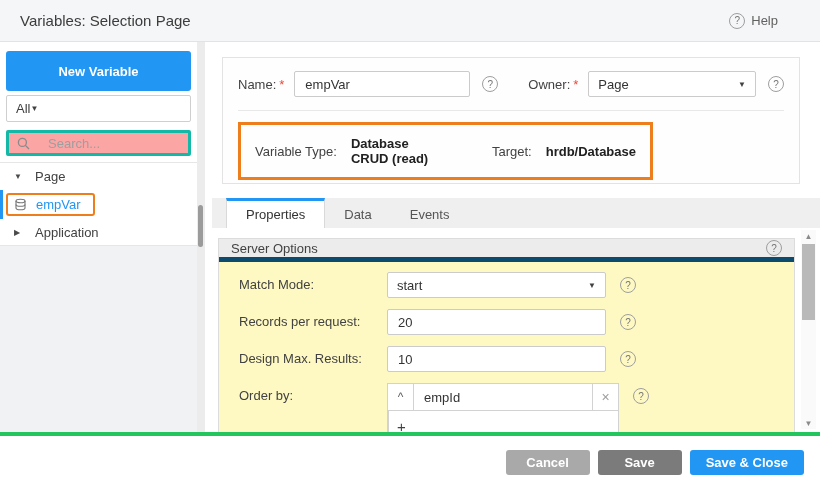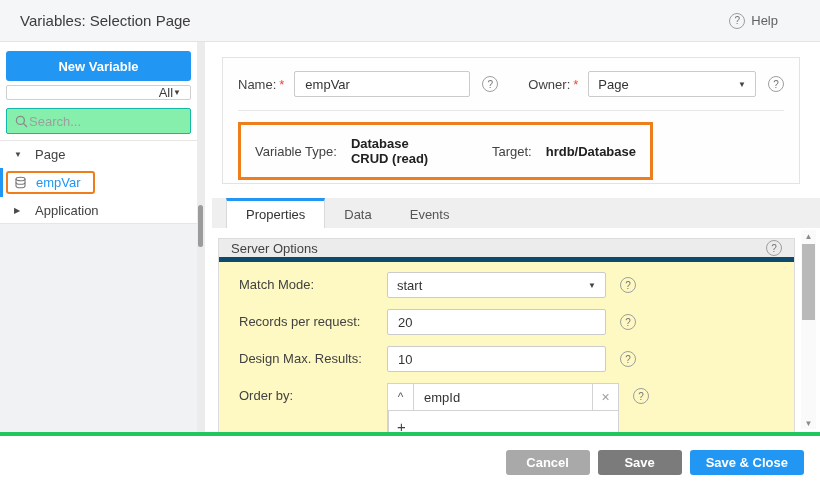--- a/index.html
+++ b/index.html
@@ -24,33 +24,33 @@
     font-size: 10px; color: #757575; flex: 0 0 16px; background: transparent;
   }
 
   
   .bd { flex: 1 1 auto; display: flex; height: 390px; overflow: hidden; }
 
   
   .sb { width: 197px; flex: 0 0 197px; display: flex; flex-direction: column; background: #fff; }
   .sb-top { padding: 9px 6px 6px 6px; }
   .btn-new {
-    width: 100%; height: 30px; background: #2196f3; color: #fff; border: none;
+    width: 100%; height: 40px; background: #2196f3; color: #fff; border: none;
     border-radius: 3px; font-weight: bold; font-size: 13px; cursor: pointer;
     font-family: inherit;
   }
   .sb-select {
-    margin: 4px 0 8px 0; height: 15px; border: 1px solid #cfcfcf; border-radius: 2px;
-    display: flex; align-items: center; justify-content: flex-end; padding: 0 9px;
+    margin: 4px 0 8px 0; height: 27px; border: 1px solid #cfcfcf; border-radius: 2px;
+    display: flex; align-items: center; justify-content: flex-start; padding: 0 9px;
     background: #fff; cursor: pointer; color: #3d3d3d;
   }
   .caret { font-size: 8px; color: #424242; }
   .sb-search {
-    margin: 5px 0 0 0; height: 26px; border: 1px solid #14b8a6; border-radius: 2px;
-    display: flex; align-items: center; padding: 0 8px; gap: 1px; background: #86efac;
+    margin: 5px 0 0 0; height: 26px; border: 3px solid #14b8a6; border-radius: 2px;
+    display: flex; align-items: center; padding: 0 8px; gap: 18px; background: #fca5a5;
   }
   .sb-search input {
     border: none; outline: none; flex: 1; font-size: 13px; color: #555;
     font-family: inherit; background: transparent; min-width: 0;
   }
   .sb-search input::placeholder { color: #9e9e9e; }
   .mag { color: #8a8a8a; flex: 0 0 auto; display: inline-flex; }
 
   .tree { border-top: 1px solid #e6e6e6; }
   .tree-row { height: 27px; display: flex; align-items: center; padding-left: 14px; gap: 11px; cursor: pointer; }

